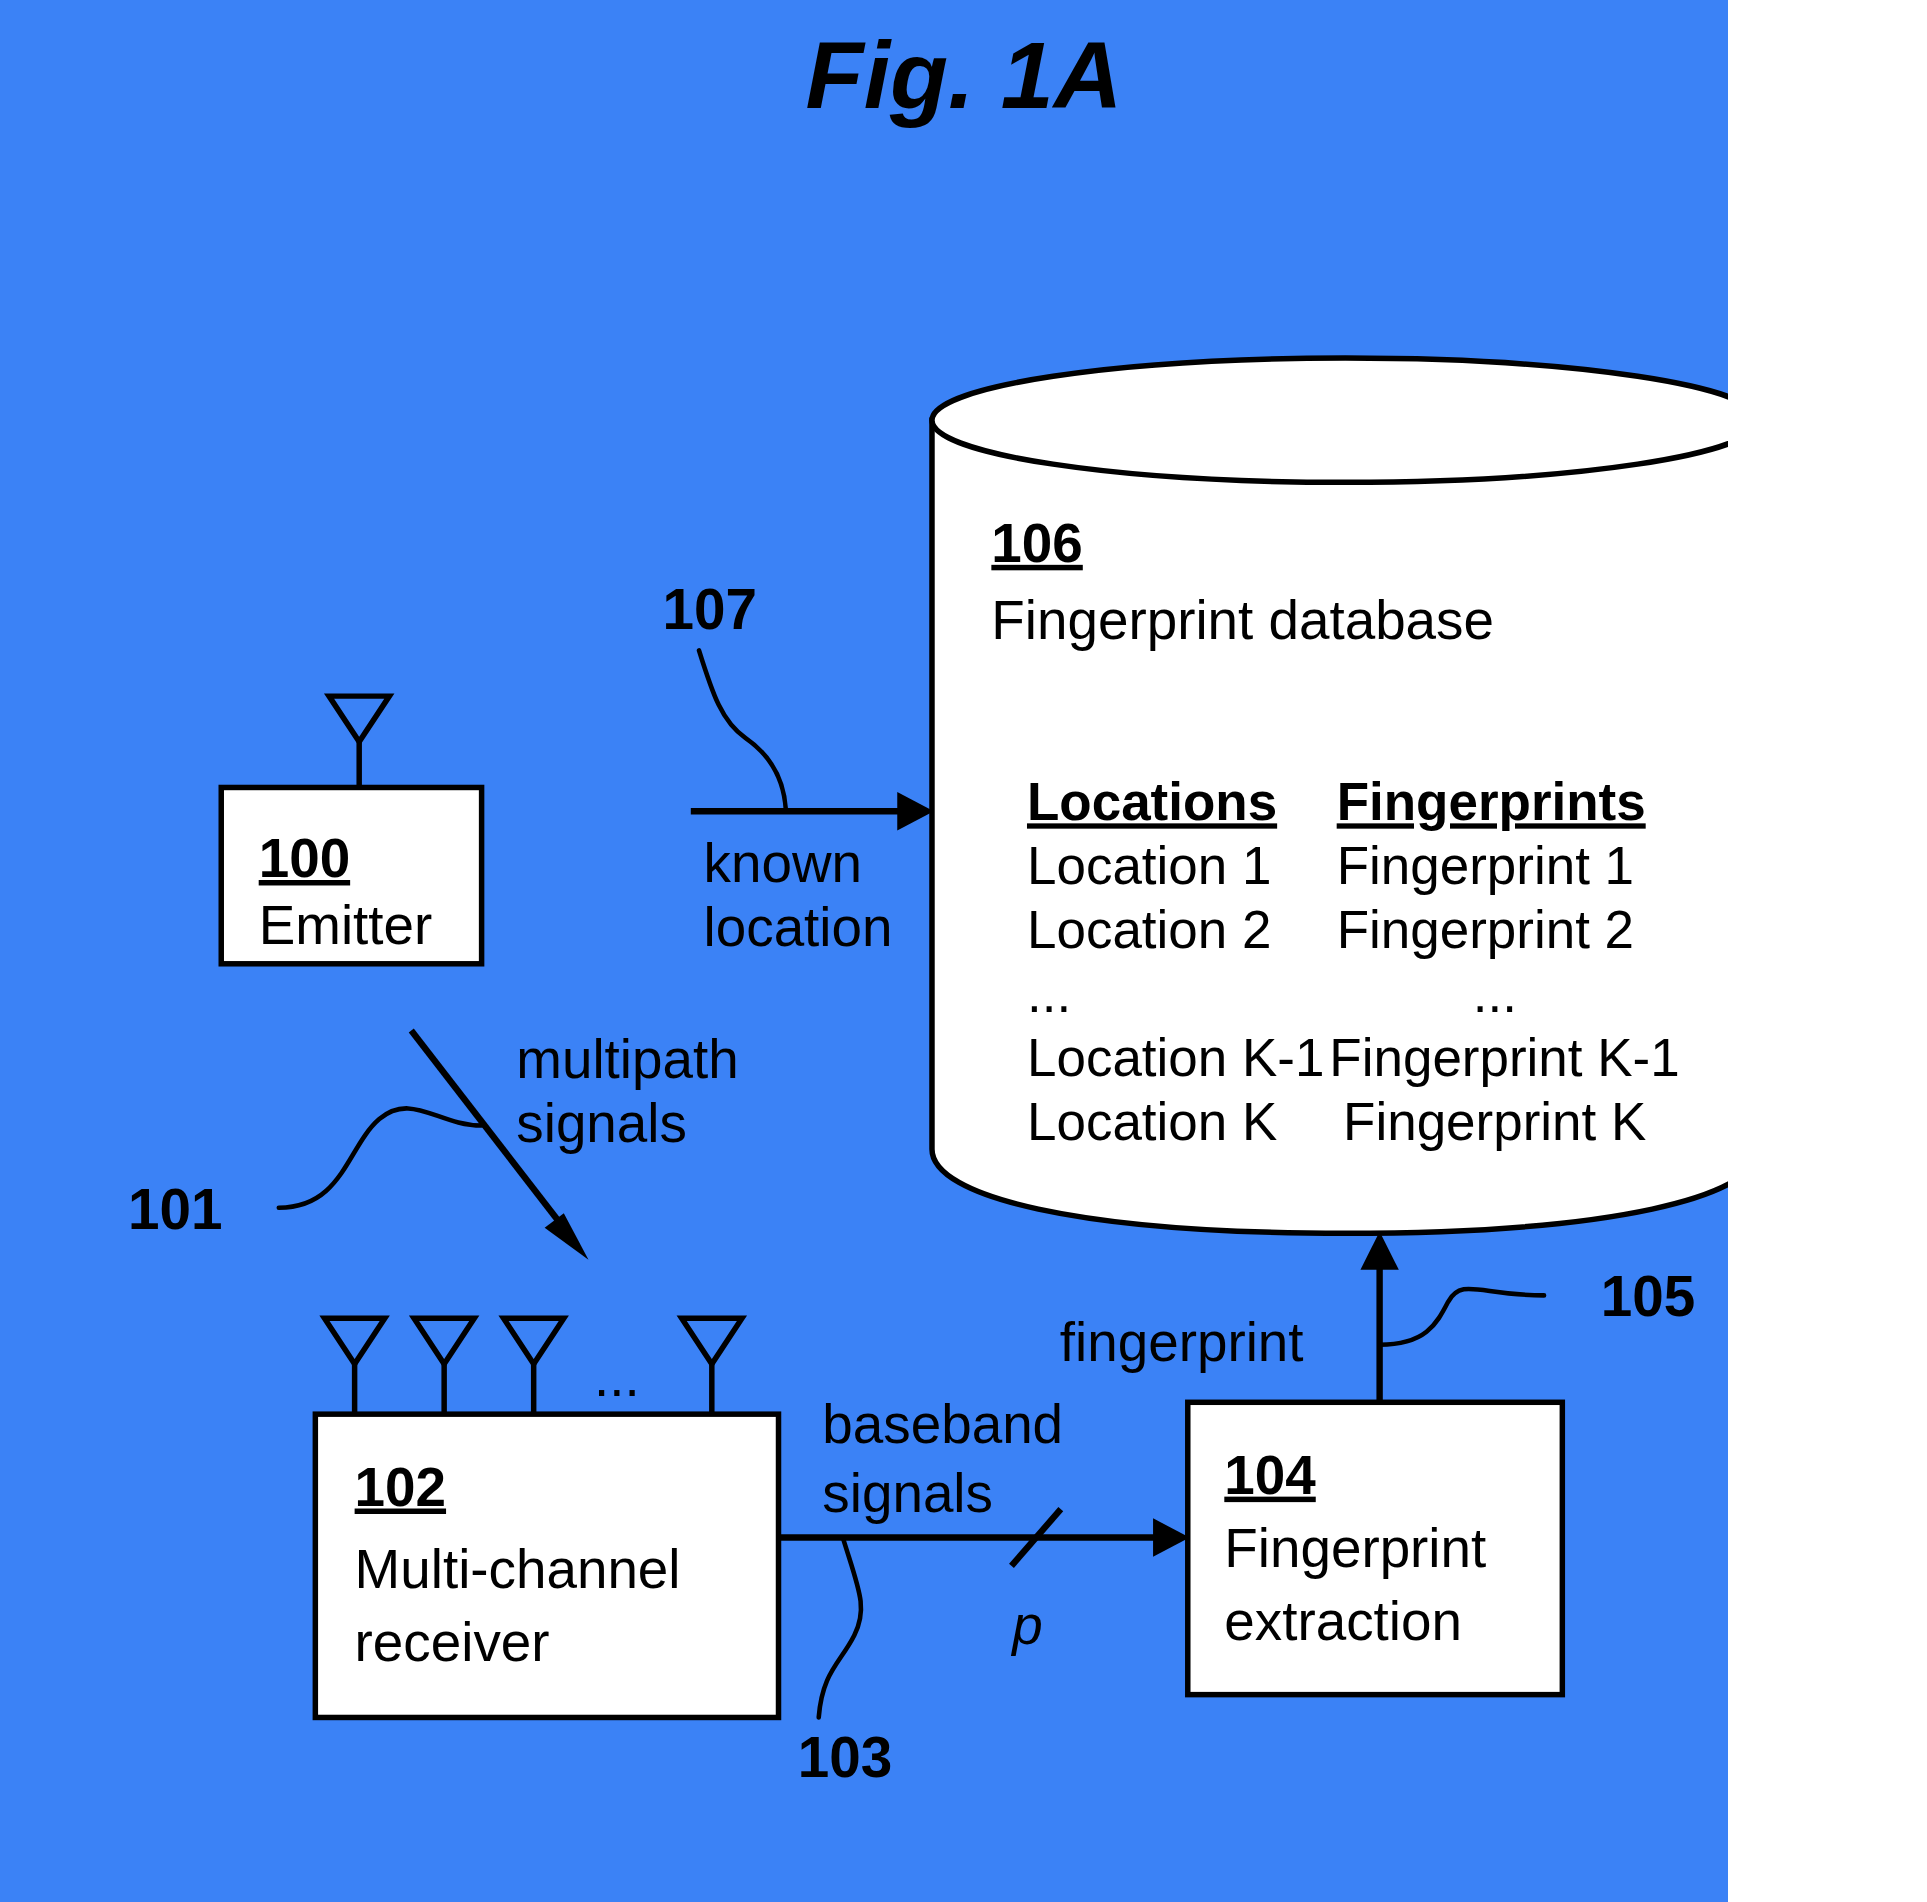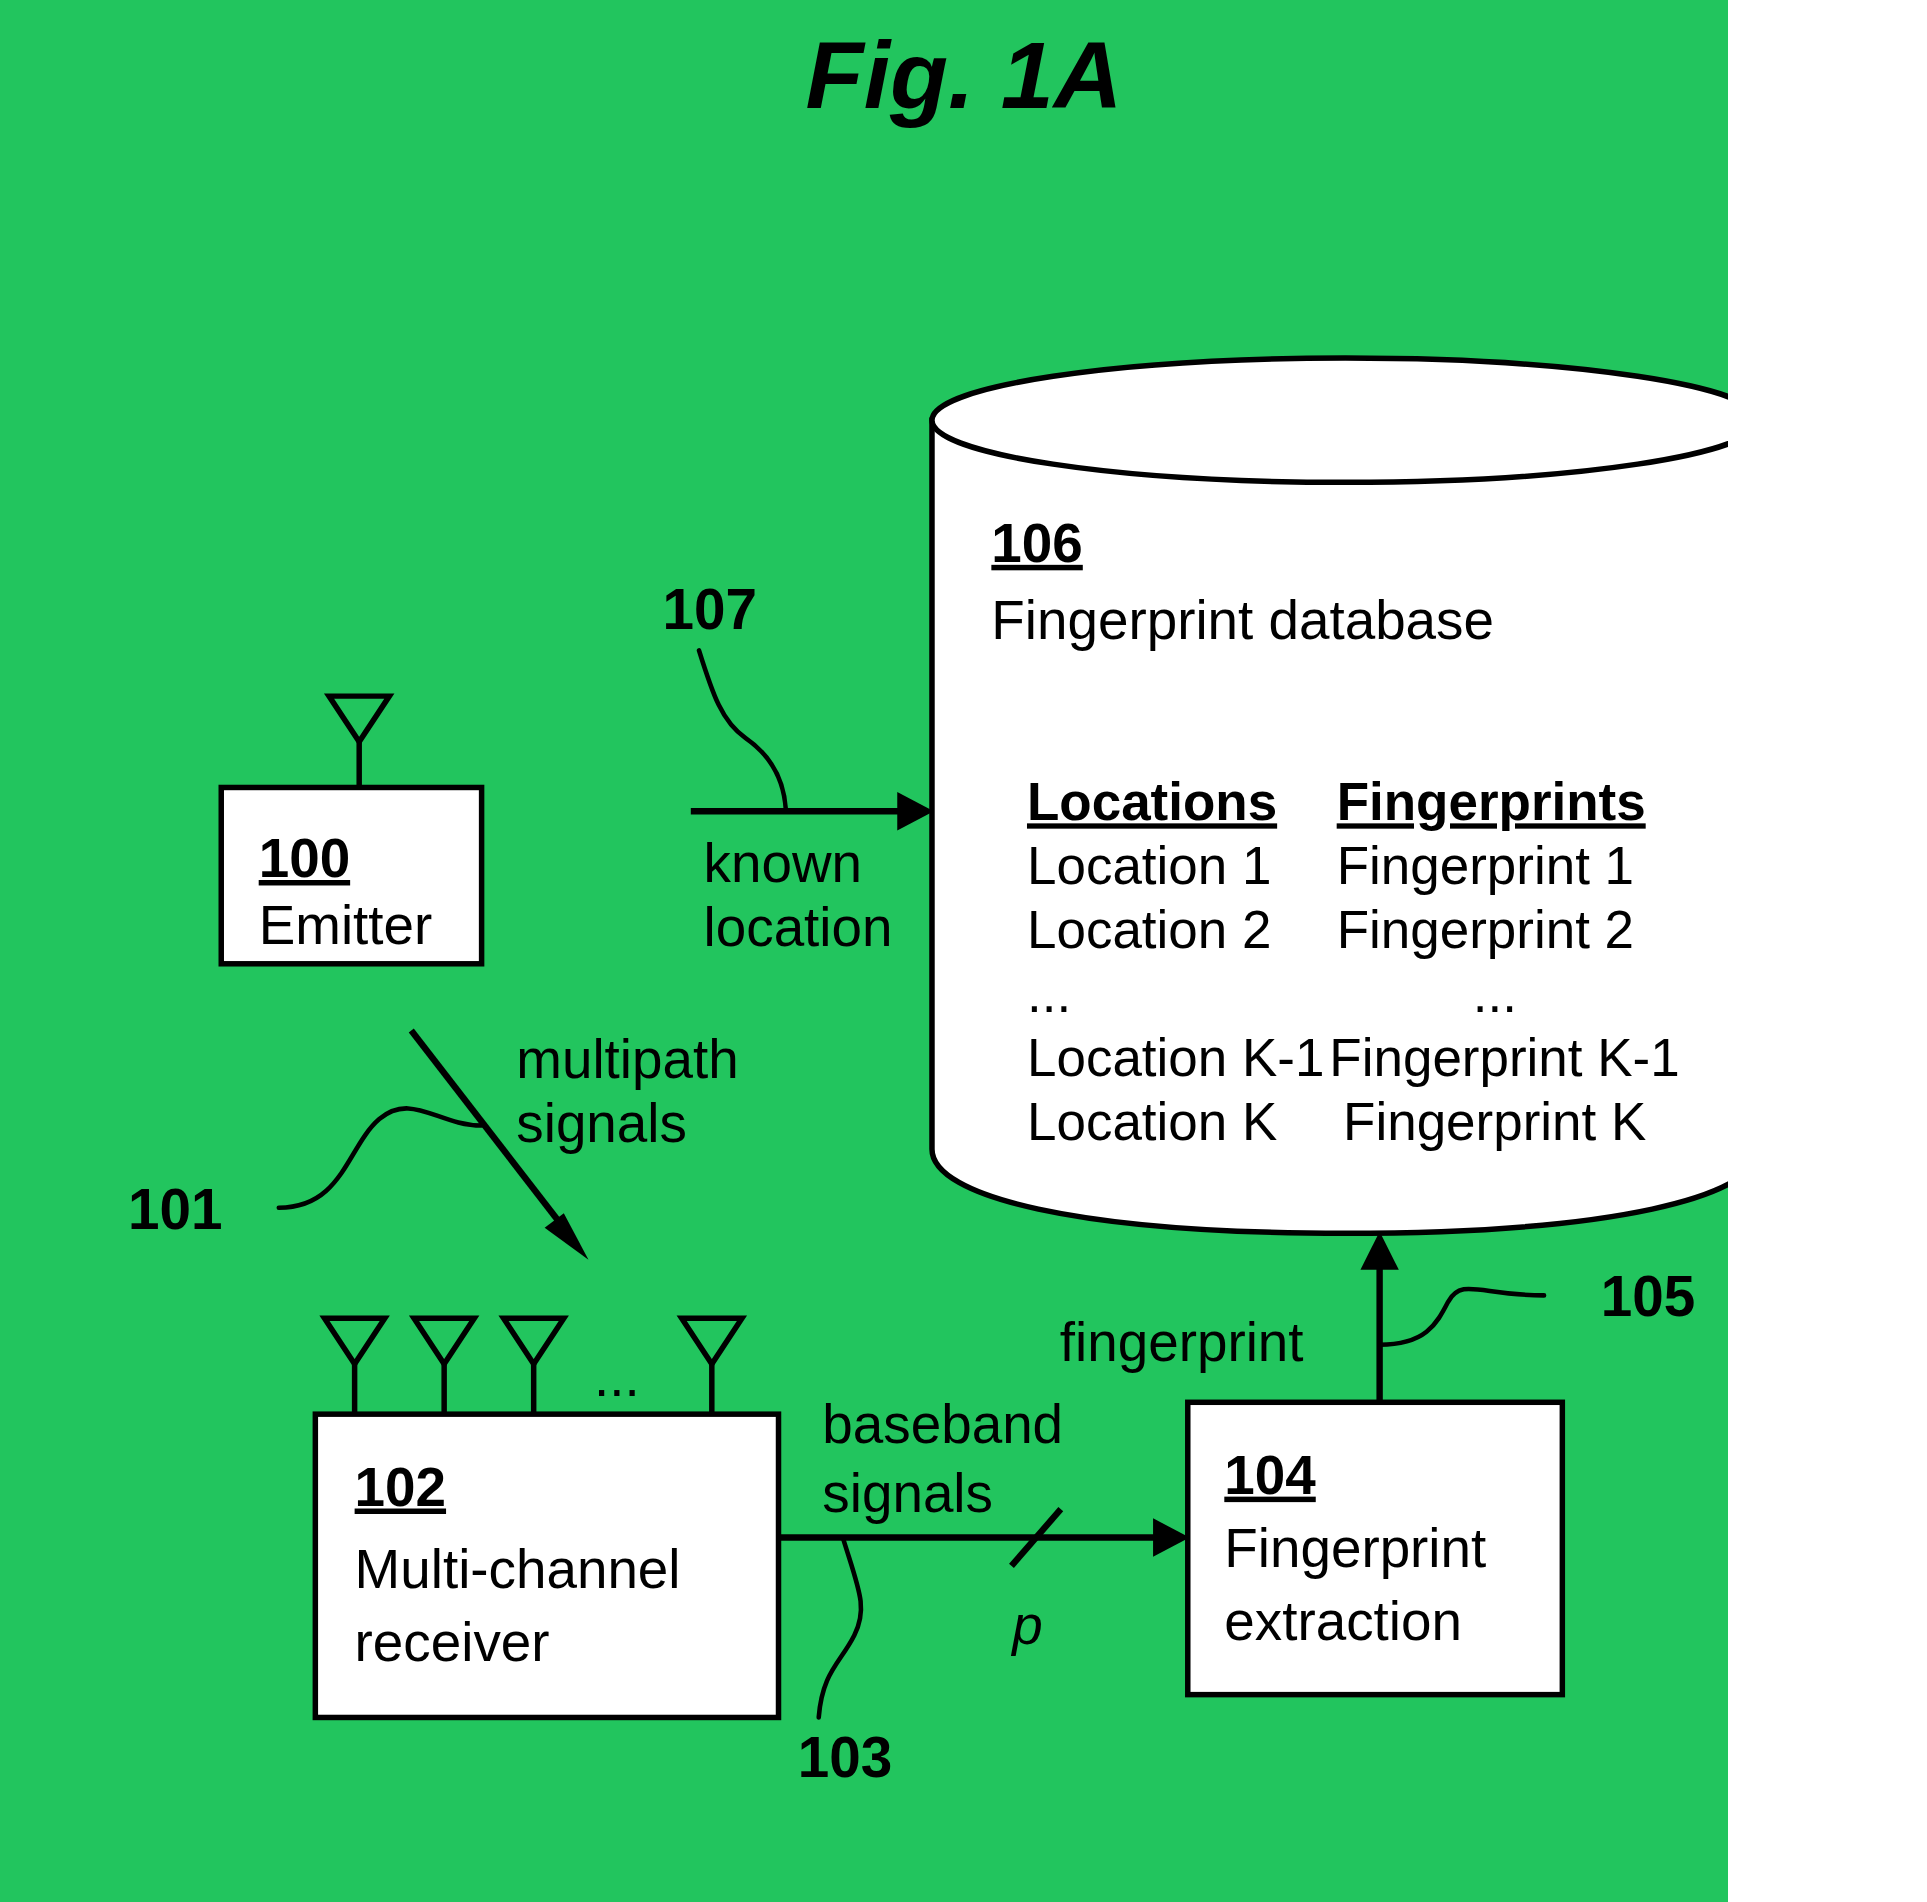--- a/index.html
+++ b/index.html
@@ -5,21 +5,21 @@
 <style>
   html, body {
     margin: 0;
     padding: 0;
     background: #ffffff;
   }
   #page {
     position: relative;
     width: 1728px;
     height: 1902px;
-    background: #22c55e;
+    background: #3b82f6;
     font-family: "Liberation Sans", sans-serif;
     overflow: hidden;
   }
   svg#figure {
     position: absolute;
     top: 0;
     left: 0;
     width: 1927px;
     height: 1902px;
     display: block;

